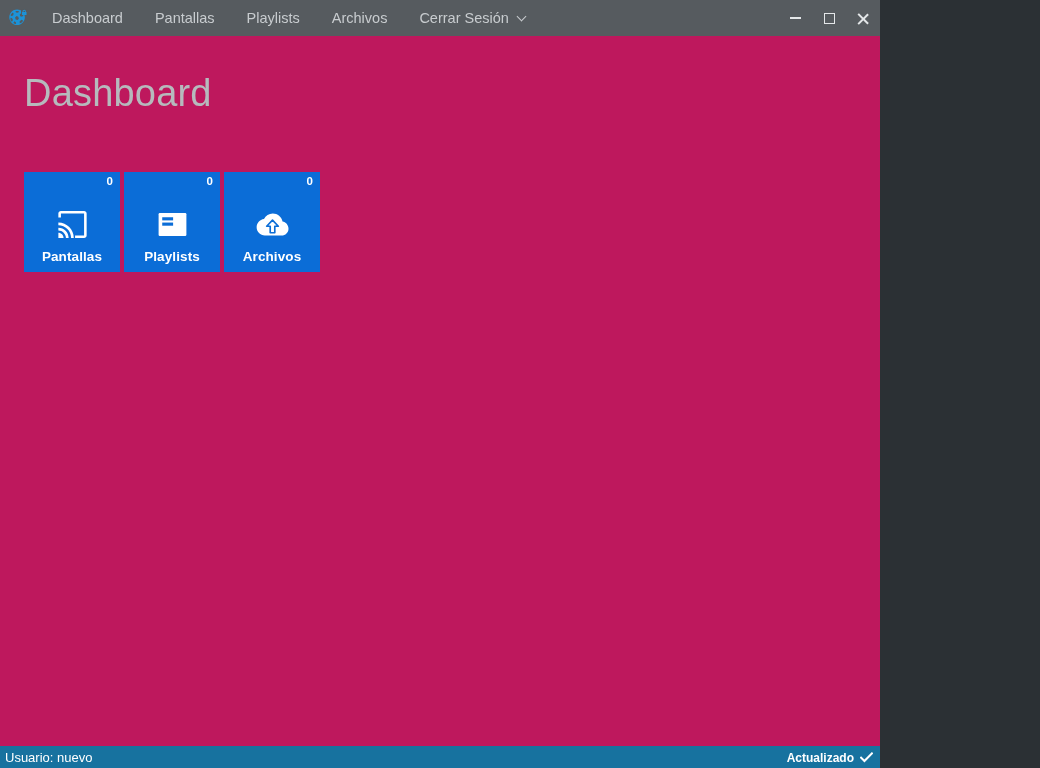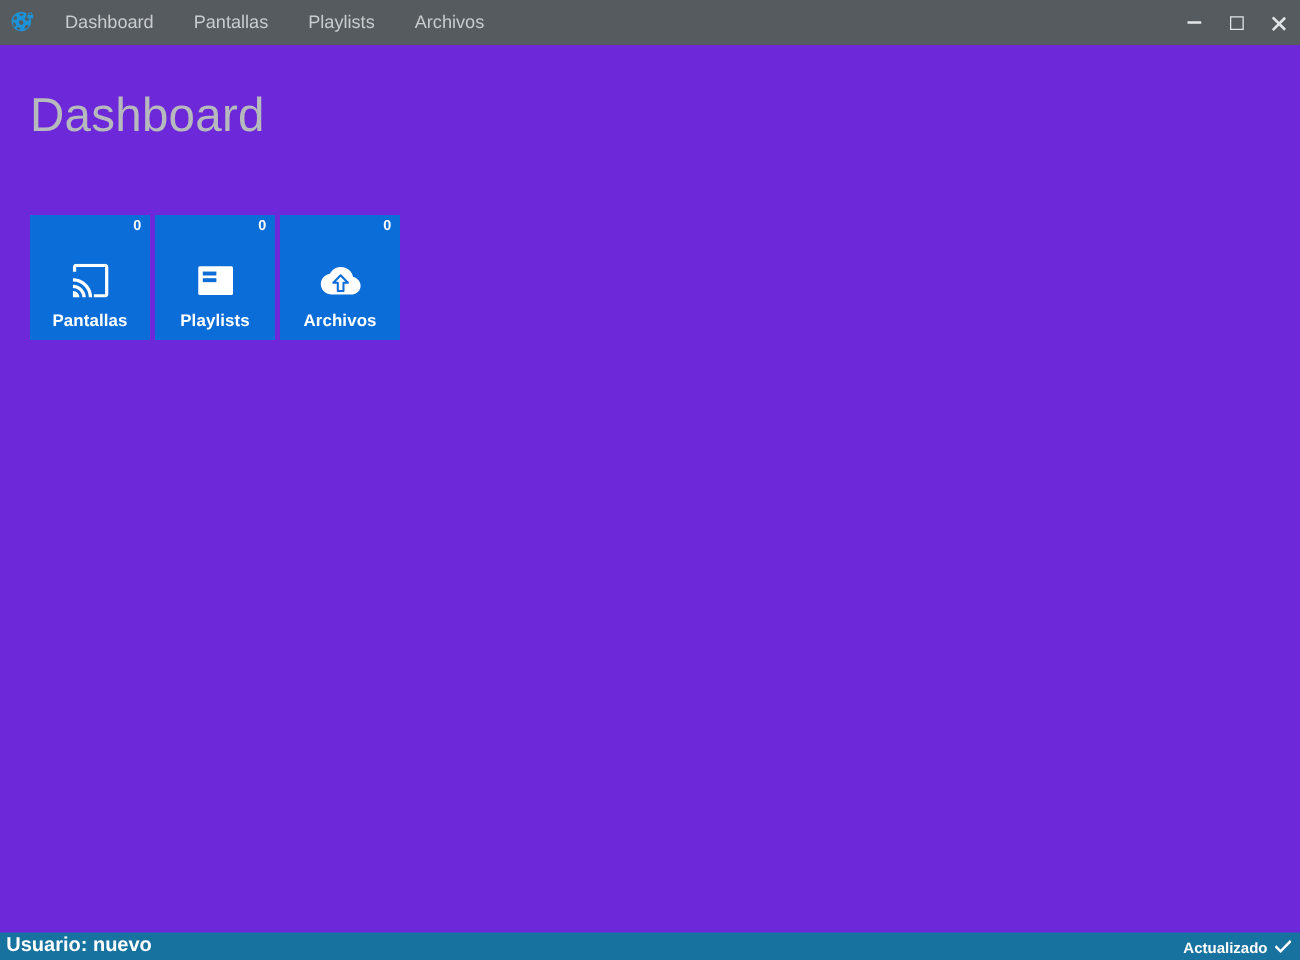--- a/index.html
+++ b/index.html
@@ -12,23 +12,23 @@
   }
 
   body {
     background: #2b3034;
     font-family: "Liberation Sans", sans-serif;
     -webkit-font-smoothing: antialiased;
   }
 
   .app {
     position: relative;
-    width: 1040px;
+    width: 880px;
     height: 768px;
-    background: #6d28d9;
+    background: #be185d;
     display: flex;
     flex-direction: column;
   }
 
   
   .titlebar {
     height: 36px;
     background: #565b5f;
     display: flex;
     align-items: center;
@@ -206,22 +206,22 @@
     background: #17729f;
     display: flex;
     align-items: center;
     justify-content: space-between;
     padding: 0 7px 0 5px;
     user-select: none;
   }
 
   .status-left {
     color: #ffffff;
-    font-size: 16px;
-    font-weight: bold;
+    font-size: 13px;
+    font-weight: normal;
     line-height: 1;
     white-space: nowrap;
   }
 
   .status-right {
     display: flex;
     align-items: flex-end;
     gap: 6px;
     color: #ffffff;
     font-size: 12px;
@@ -267,20 +267,24 @@
       </div>
       <div class="nav-item">
         <span>Pantallas</span>
       </div>
       <div class="nav-item">
         <span>Playlists</span>
       </div>
       <div class="nav-item">
         <span>Archivos</span>
       </div>
+      <div class="nav-item with-caret">
+        <span>Cerrar Sesión</span>
+        <span class="caret"></span>
+      </div>
     </div>
 
     <div class="titlebar-spacer"></div>
 
     <div class="win-controls">
       <div class="win-btn">
         <span class="ico-min"></span>
       </div>
       <div class="win-btn">
         <span class="ico-max"></span>

